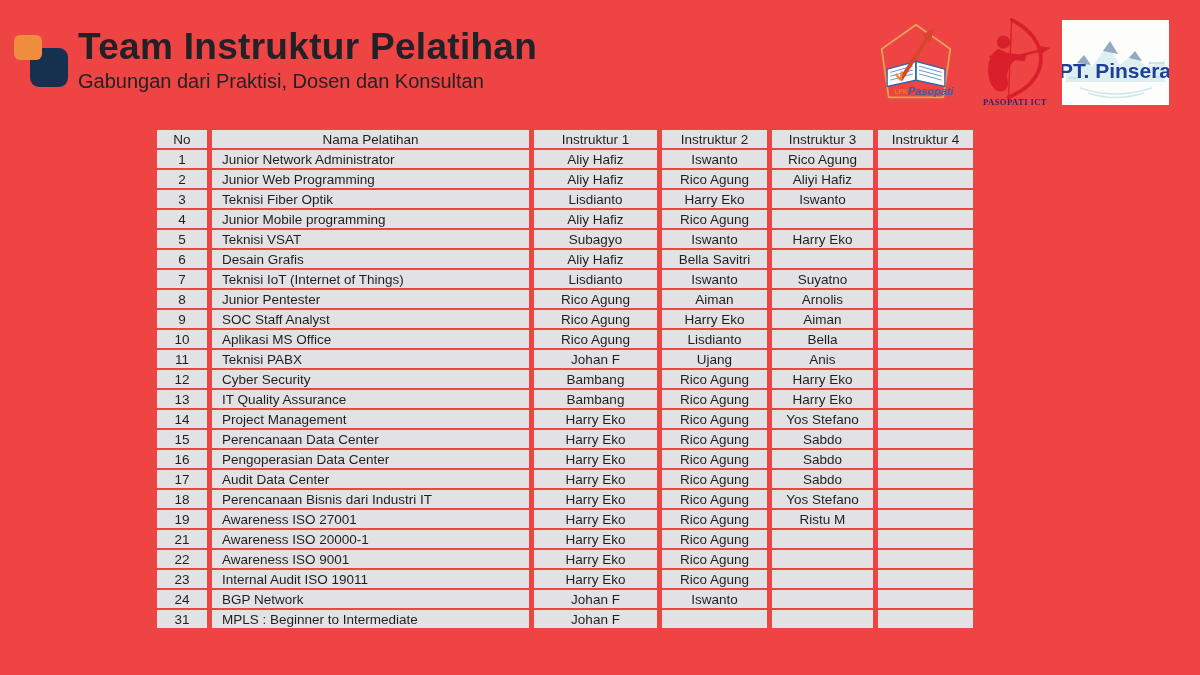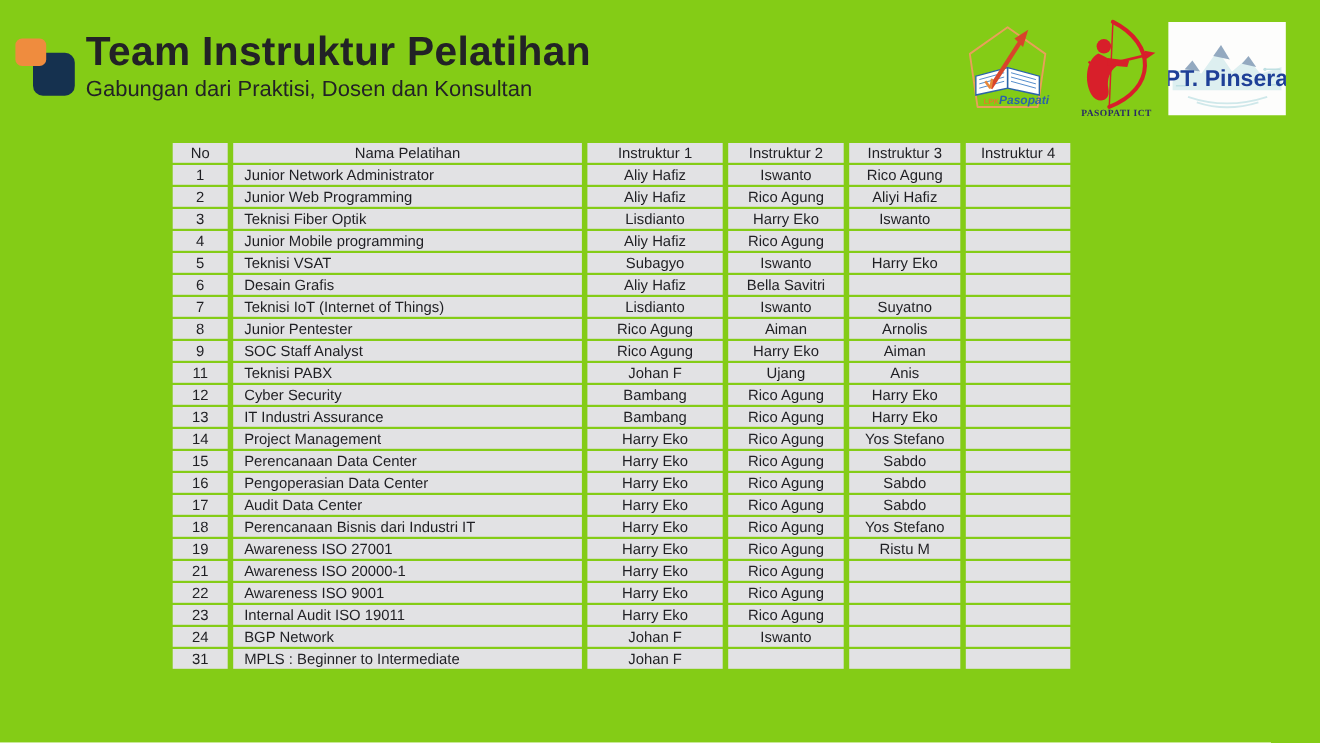--- a/index.html
+++ b/index.html
@@ -1,17 +1,17 @@
 <!DOCTYPE html>
 <html><head>
 <meta charset="utf-8">
 <style>
   html,body { margin:0; padding:0; background:#ffffff; }
   .slide {
-    position:relative; width:1200px; height:675px; background:#84cc16;
+    position:relative; width:1200px; height:675px; background:#ef4444;
     font-family:"Liberation Sans", sans-serif; overflow:hidden;
   }
 
   
   .brand-icon { position:absolute; left:14px; top:35px; width:56px; height:54px; }
   .sq { position:absolute; }
   .sq-navy   { left:16px; top:13px; width:38px; height:39px; background:#15314F; border-radius:9px; }
   .sq-orange { left:0;    top:0;    width:28px; height:25px; background:#EF8C3E; border-radius:6px; }
 
   
@@ -194,20 +194,28 @@
 
         <tr>
           <td class="cell-no">9</td>
           <td class="cell-name">SOC Staff Analyst</td>
           <td class="cell-i">Rico Agung</td>
           <td class="cell-i">Harry Eko</td>
           <td class="cell-i">Aiman</td>
           <td class="cell-i"></td>
         </tr>
 
+        <tr>
+          <td class="cell-no">10</td>
+          <td class="cell-name">Aplikasi MS Office</td>
+          <td class="cell-i">Rico Agung</td>
+          <td class="cell-i">Lisdianto</td>
+          <td class="cell-i">Bella</td>
+          <td class="cell-i"></td>
+        </tr>
 
         <tr>
           <td class="cell-no">11</td>
           <td class="cell-name">Teknisi PABX</td>
           <td class="cell-i">Johan F</td>
           <td class="cell-i">Ujang</td>
           <td class="cell-i">Anis</td>
           <td class="cell-i"></td>
         </tr>
 
@@ -215,21 +223,21 @@
           <td class="cell-no">12</td>
           <td class="cell-name">Cyber Security</td>
           <td class="cell-i">Bambang</td>
           <td class="cell-i">Rico Agung</td>
           <td class="cell-i">Harry Eko</td>
           <td class="cell-i"></td>
         </tr>
 
         <tr>
           <td class="cell-no">13</td>
-          <td class="cell-name">IT Industri Assurance</td>
+          <td class="cell-name">IT Quality Assurance</td>
           <td class="cell-i">Bambang</td>
           <td class="cell-i">Rico Agung</td>
           <td class="cell-i">Harry Eko</td>
           <td class="cell-i"></td>
         </tr>
 
         <tr>
           <td class="cell-no">14</td>
           <td class="cell-name">Project Management</td>
           <td class="cell-i">Harry Eko</td>

